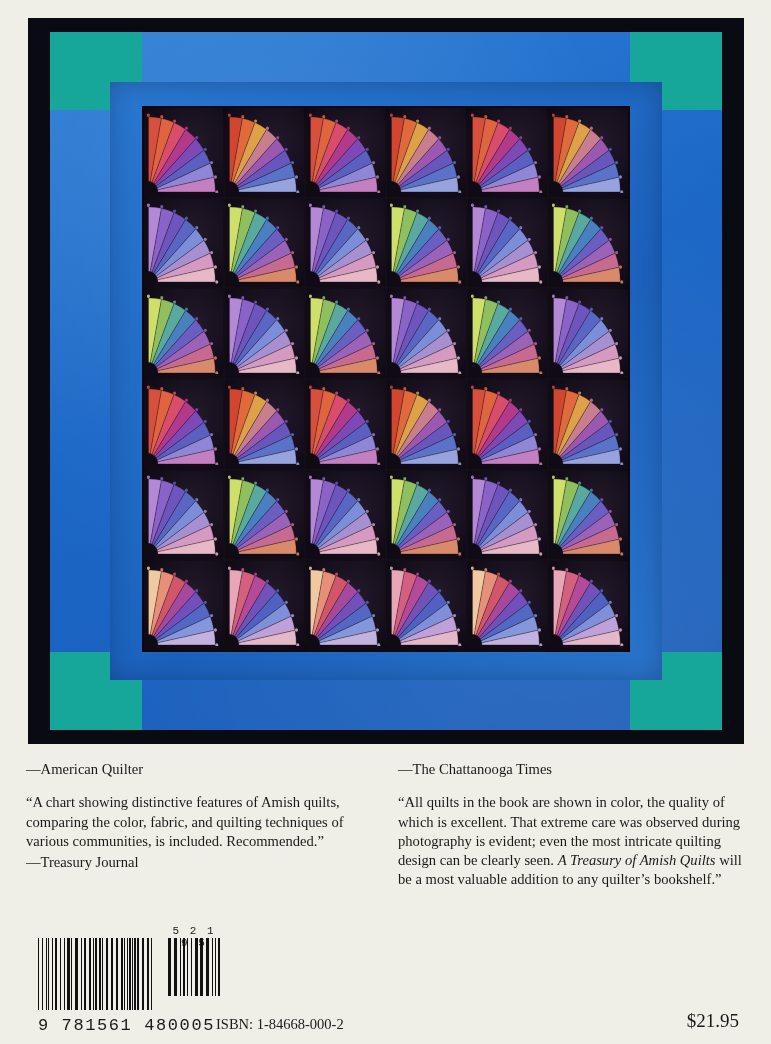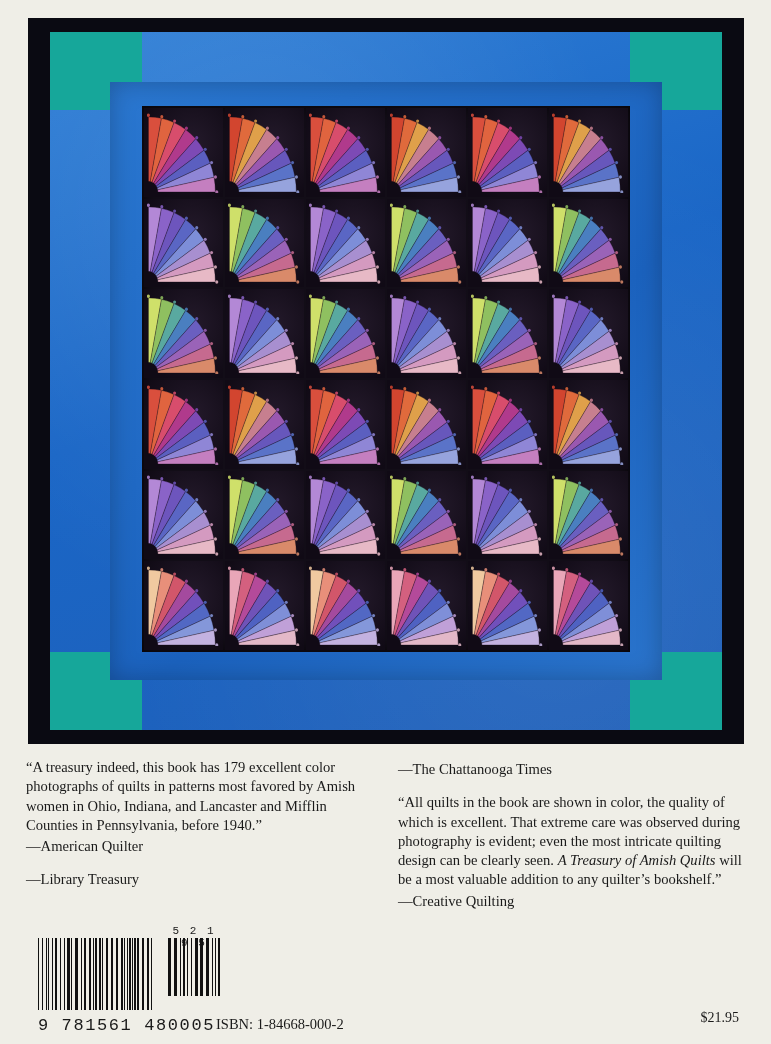--- a/index.html
+++ b/index.html
@@ -156,21 +156,21 @@
   .isbn {
     position: absolute;
     left: 216px;
     top: 1016px;
     font-size: 14.5px;
   }
   .price {
     position: absolute;
     right: 32px;
     top: 1010px;
-    font-size: 14px;
+    font-size: 19px;
   }
 </style>
 </head>
 <body>
 
 <div class="quilt-photo">
   <div class="quilt-inner">
     <div class="border-blue"></div>
     <div class="teal tl"></div>
     <div class="teal tr"></div>
@@ -1006,34 +1006,33 @@
             </svg>
           </div>
         </div>
       </div>
   </div>
 </div>
 
 <div class="blurbs">
   <div class="col">
     <p>
-      <span>“A treasury indeed, this book has 179 excellent color photographs of quilts in patterns most favored by Amish women in Ohio, Indiana, and Lancaster and Mifflin Counties in Pennsylvania, before 1940.”</span>
       <span class="attrib">—American Quilter</span>
     </p>
     <p>
-      <span class="attrib">—Library Treasury</span>
+      <span>“A chart showing distinctive features of Amish quilts, comparing the color, fabric, and quilting techniques of various communities, is included. Recommended.”</span>
+      <span class="attrib">—Treasury Journal</span>
     </p>
   </div>
   <div class="col">
     <p>
       <span class="attrib">—The Chattanooga Times</span>
     </p>
     <p>
       <span>“All quilts in the book are shown in color, the quality of which is excellent. That extreme care was observed during photography is evident; even the most intricate quilting design can be clearly seen. </span><em>A Treasury of Amish Quilts</em><span> will be a most valuable addition to any quilter’s bookshelf.”</span>
-      <span class="attrib">—Creative Quilting</span>
     </p>
   </div>
 </div>
 
 <div class="barcode-wrap">
   <div class="barcode-main">
     <div class="bars" id="bars-main">
         <div class="bar" style="left: 0px; width: 1px; height: 72px; top: 0px; bottom: auto;"></div>
         <div class="bar" style="left: 4px; width: 1px; height: 72px; top: 0px; bottom: auto;"></div>
         <div class="bar" style="left: 8px; width: 1px; height: 72px; top: 0px; bottom: auto;"></div>

